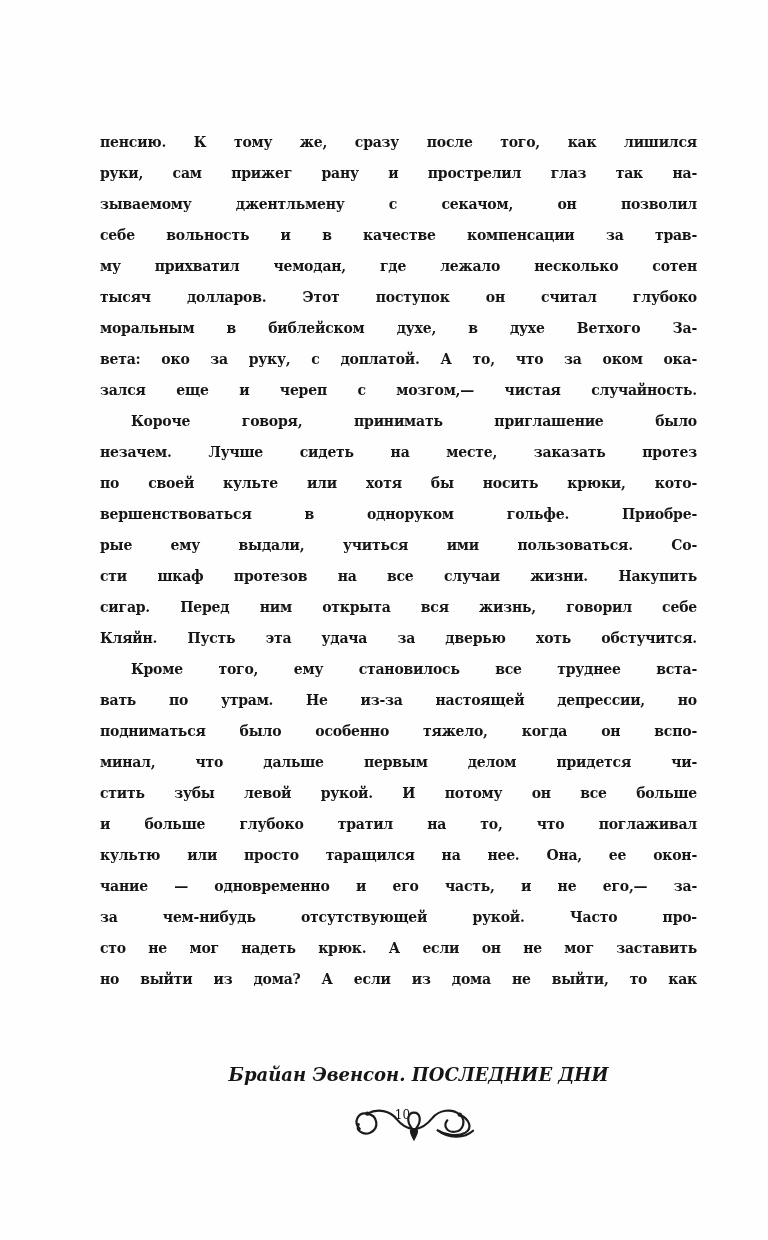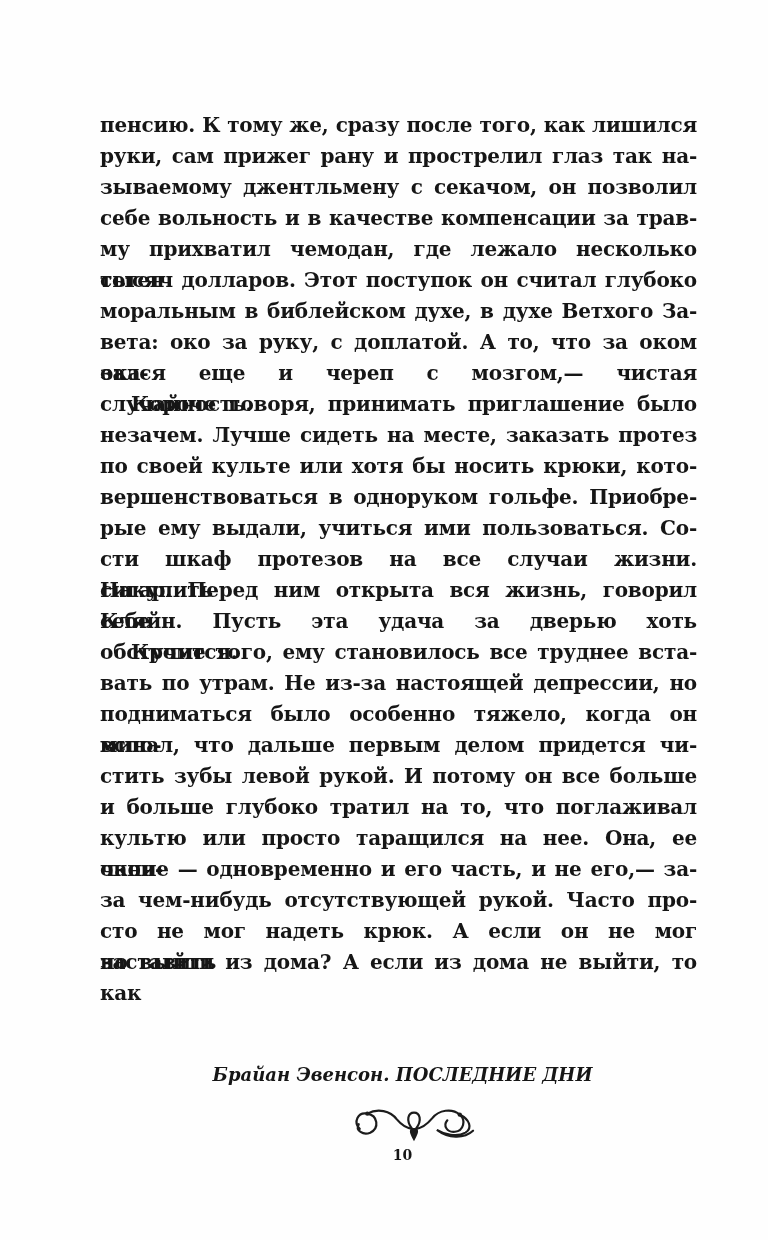--- a/index.html
+++ b/index.html
@@ -12,23 +12,23 @@
     width: 768px;
     height: 1240px;
     background: #fefefe;
     overflow: hidden;
     font-family: "DejaVu Serif", "Liberation Serif", serif;
     color: #161616;
   }
   .text-block {
     position: absolute;
     left: 100px;
-    top: 110px;
+    top: 127px;
     width: 597px;
-    font-size: 20px;
+    font-size: 14px;
     font-weight: 700;
     letter-spacing: -0.2px;
   }
   .line {
     height: 31px;
     line-height: 31px;
     text-align: justify;
     text-align-last: justify;
     white-space: normal;
     overflow: visible;
@@ -42,25 +42,25 @@
     width: 597px;
     text-align: center;
   }
   .running-title {
     top: 1062px;
     font-size: 18px;
     font-style: italic;
     font-weight: 700;
     line-height: 26px;
   }
-  .running-title .shift { position: relative; left: 4px; }
+  .running-title .shift { position: relative; left: 20px; }
   .page-number {
-    top: 1144px;
-    font-size: 14px;
-    font-weight: 700;
+    top: 1104px;
+    font-size: 12px;
+    font-weight: 400;
     line-height: 22px;
   }
   .page-number .shift { position: relative; left: 4px; }
   .ornament-row {
     top: 1106px;
     height: 40px;
   }
   .ornament-row .shift { position: relative; left: 15px; display: inline-block; }
   svg.flourish { display: block; }
 </style>

